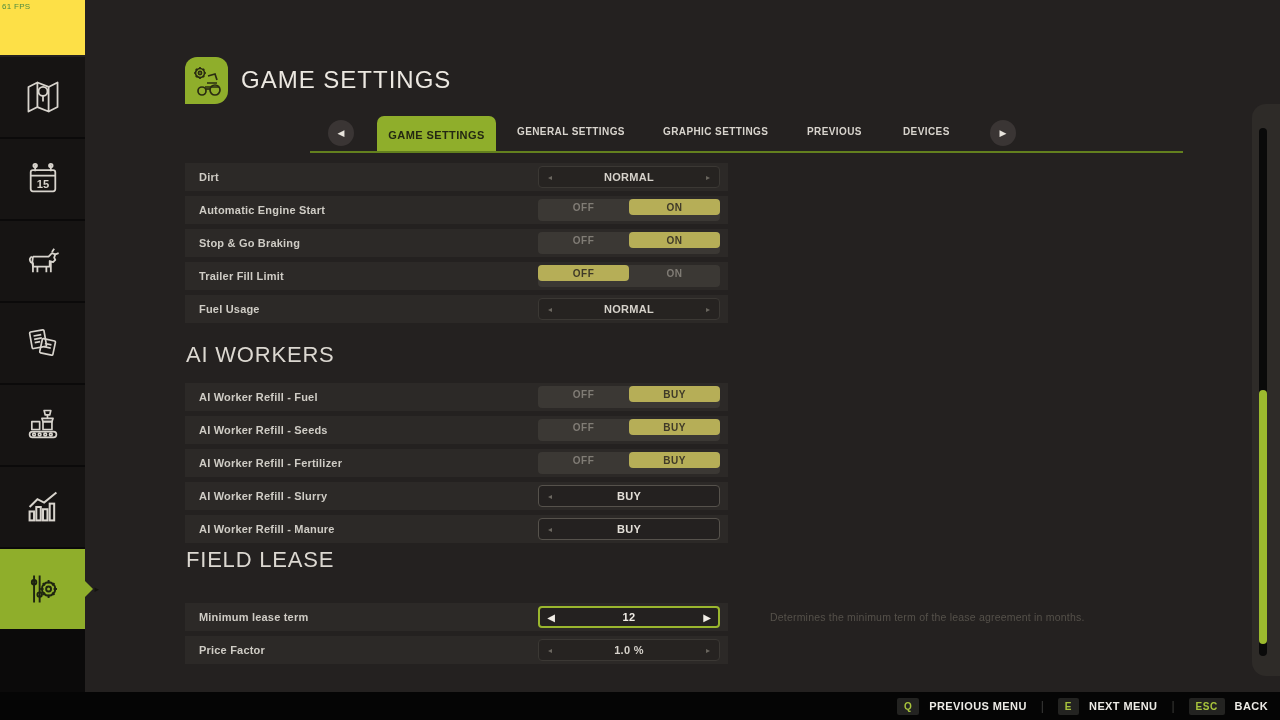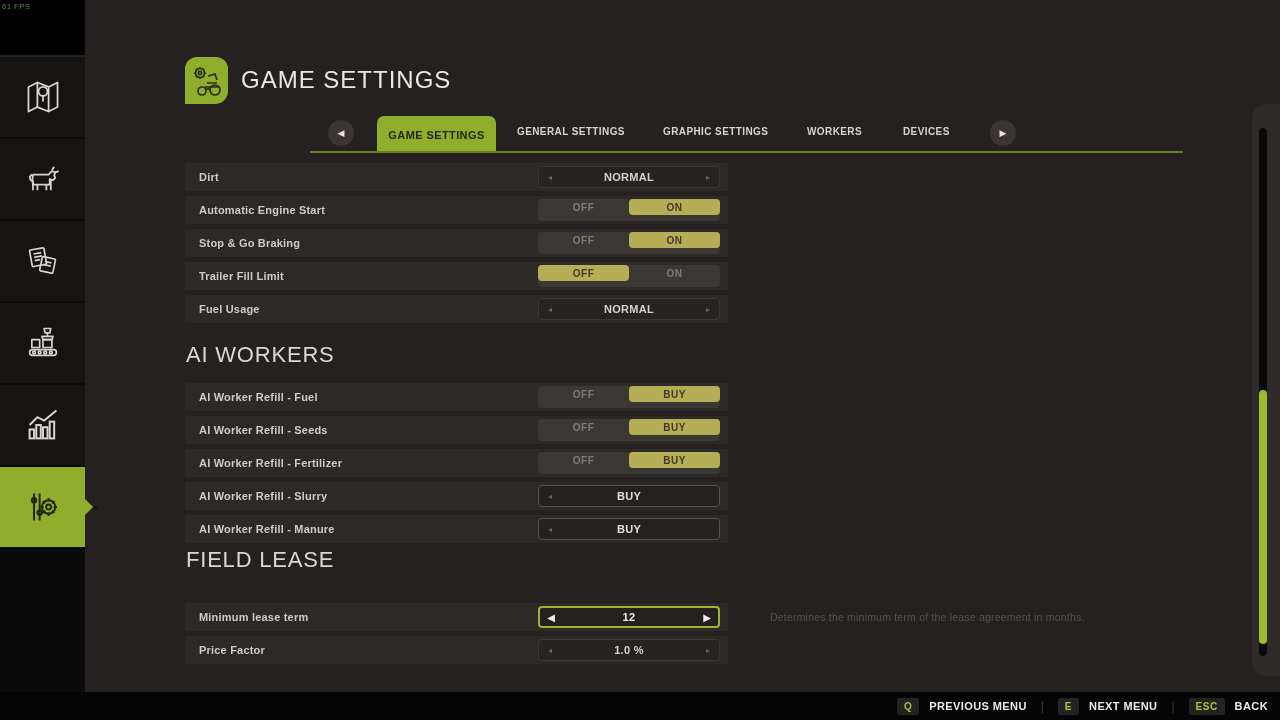--- a/index.html
+++ b/index.html
@@ -1,20 +1,20 @@
 <!DOCTYPE html>
 <html><head>
 <meta charset="utf-8">
 <style>
   * { margin:0; padding:0; box-sizing:border-box; }
   html,body { width:1280px; height:720px; overflow:hidden; }
   body { background:#242120; font-family:"Liberation Sans", sans-serif; position:relative; }
 
   
-  .fps-box { position:absolute; left:0; top:0; width:85px; height:55px; background:#000000; }
+  .fps-box { position:absolute; left:0; top:0; width:85px; height:55px; background:#fde047; }
   .fps { position:absolute; left:2px; top:2px; font-size:8px; color:#4e8c42; letter-spacing:0.3px; }
 
   
   .sidebar { position:absolute; left:0; top:57px; width:85px; height:635px; background:#0b0a0a; }
   .side-item { width:85px; height:80px; margin-bottom:2px; background:#161413;
                display:flex; align-items:center; justify-content:center; position:relative; cursor:pointer; }
   .side-item svg { width:38px; height:38px; }
   .side-item.active { background:#8fae2b; }
   .side-item.active::after { content:""; position:absolute; right:-8px; top:50%; margin-top:-9px;
                border-left:9px solid #8fae2b; border-top:9px solid transparent; border-bottom:9px solid transparent; }
@@ -100,20 +100,30 @@
   <div class="side-item">
     <svg viewBox="0 0 34 34" fill="none" stroke="#d8d4cd" stroke-width="1.6" stroke-linejoin="round">
       <path d="M4 8 L12 4 V26 L4 30 Z"></path>
         <path d="M12 4 L22 8 V30 L12 26"></path>
         <path d="M22 8 L30 4 V26 L22 30"></path>
       <circle cx="17" cy="12" r="4"></circle>
         <path d="M17 16 L17 21"></path>
     </svg>
   </div>
   <div class="side-item">
+    <svg viewBox="0 0 34 34" fill="none" stroke="#d8d4cd" stroke-width="1.6">
+      <rect x="6" y="9" width="22" height="19" rx="2"></rect>
+        <path d="M6 14 H28"></path>
+      <path d="M10 4 V10 M24 4 V10"></path>
+        <circle cx="10" cy="5" r="1.6"></circle>
+        <circle cx="24" cy="5" r="1.6"></circle>
+      <text x="17" y="25" text-anchor="middle" font-size="10" font-weight="bold" fill="#d8d4cd" stroke="none">15</text>
+    </svg>
+  </div>
+  <div class="side-item">
     <svg viewBox="0 0 34 34" fill="none" stroke="#d8d4cd" stroke-width="1.6" stroke-linejoin="round">
       <path d="M7 13 q-3 2 -1 5 l2 1 v3 M8 13 h14 l3 -3 3 1 -1 3 1 2 -2 2 -3 -1 v5 M8 22 v5 M12 22 v5 M20 22 v5 M24 17 v10"></path>
       <path d="M8 13 q-1 5 0 9 h16"></path>
         <path d="M25 9 l2 -3 M28 11 l3 -1"></path>
     </svg>
   </div>
   <div class="side-item">
     <svg viewBox="0 0 34 34" fill="none" stroke="#d8d4cd" stroke-width="1.5">
       <g transform="rotate(-10 13 13)">
           <rect x="6" y="6" width="13" height="15" rx="1"></rect>
@@ -173,21 +183,21 @@
   </svg>
 </div>
 <h1 class="page-title">GAME SETTINGS</h1>
 
 <div class="tab-circle left">
   <span>◀</span>
 </div>
 <div class="tab-active">GAME SETTINGS</div>
 <span class="tab-label" style="left:517px">GENERAL SETTINGS</span>
 <span class="tab-label" style="left:663px">GRAPHIC SETTINGS</span>
-<span class="tab-label" style="left:807px">WORKERS</span>
+<span class="tab-label" style="left:807px">PREVIOUS</span>
 <span class="tab-label" style="left:903px">DEVICES</span>
 <div class="tab-circle right">
   <span>▶</span>
 </div>
 <div class="tab-underline"></div>
 
 <div class="rows g1" style="position:absolute; top:163px;">
   <div class="row">
     <span class="row-label">Dirt</span>
     <div class="selector">

